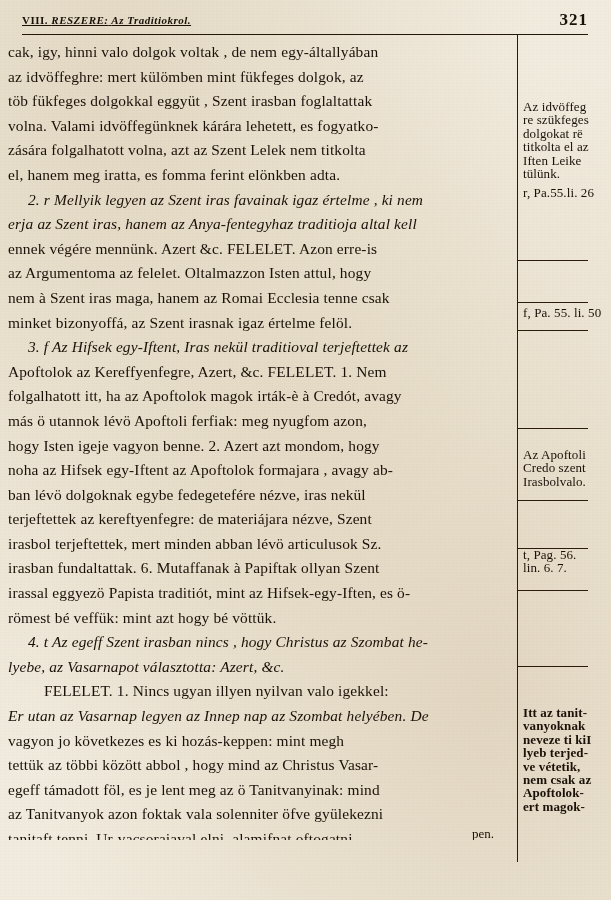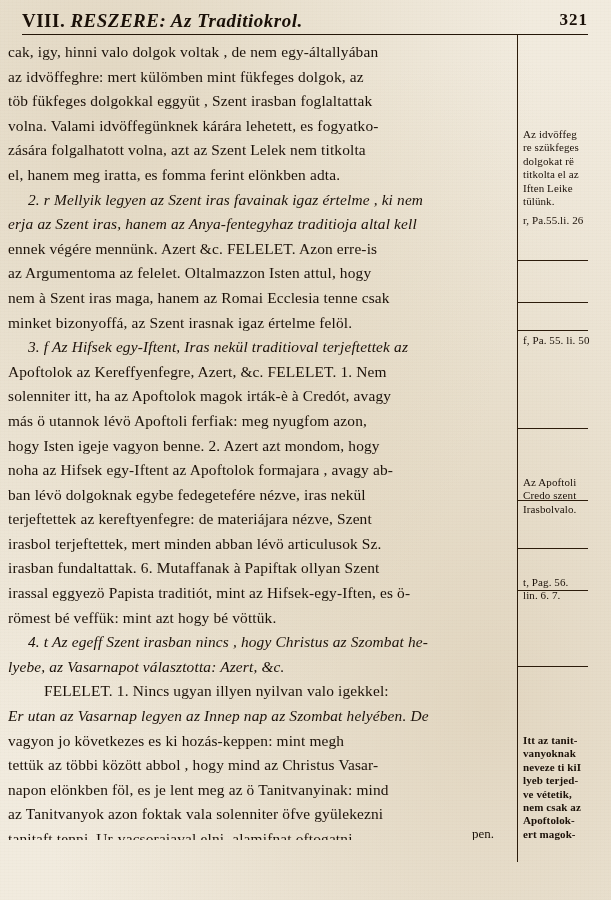--- a/index.html
+++ b/index.html
@@ -38,25 +38,26 @@
   
   #header {
     position: absolute;
     left: 22px;
     top: 10px;
     width: 566px;
     height: 26px;
   }
   .head-title {
     font-family: "Liberation Serif", serif;
-    font-size: 19px;
+    font-size: 11px;
     font-style: italic;
     font-weight: 700;
     letter-spacing: 0.5px;
     white-space: nowrap;
+    text-decoration: underline;
   }
   .head-title .roman { font-style: normal; }
   .head-pageno {
     position: absolute;
     right: 0;
     top: 0;
     font-size: 17px;
     font-weight: 700;
     letter-spacing: 1px;
   }
@@ -116,24 +117,23 @@
     position: absolute;
     left: 521px;
     top: 36px;
     width: 66px;
     height: 826px;
   }
   .note {
     position: absolute;
     left: 2px;
     width: 64px;
-    font-size: 11px;
+    font-size: 13px;
     line-height: 13.4px;
     letter-spacing: 0.1px;
-    margin-top: 28px;
   }
   .note .nl { white-space: nowrap; }
 </style>
 </head>
 <body>
 
 <div id="page">
 
   <div id="header">
     <span class="head-title"><span class="roman">VIII.</span> <span>RESZERE:</span> <span>Az Traditiokrol.</span></span>
@@ -159,37 +159,37 @@
     <div class="ln">zására folgalhatott volna, azt az Szent Lelek nem titkolta</div>
     <div class="ln">el, hanem meg iratta, es fomma ferint elönkben adta.</div>
     <div class="ln it ind1">2. r Mellyik legyen az Szent iras favainak igaz értelme , ki nem</div>
     <div class="ln it">erja az Szent iras, hanem az Anya-fentegyhaz traditioja altal kell</div>
     <div class="ln">ennek végére mennünk.  Azert &amp;c.  FELELET.  Azon erre-is</div>
     <div class="ln">az Argumentoma az felelet.  Oltalmazzon Isten attul, hogy</div>
     <div class="ln">nem à Szent iras maga, hanem az Romai Ecclesia tenne csak</div>
     <div class="ln">minket bizonyoffá, az Szent irasnak igaz értelme felöl.</div>
     <div class="ln it ind1">3. f Az Hifsek egy-Iftent,  Iras nekül traditioval terjeftettek az</div>
     <div class="ln">Apoftolok az Kereffyenfegre, Azert, &amp;c.  FELELET.  1. Nem</div>
-    <div class="ln">solenniter itt, ha az Apoftolok magok irták-è à Credót, avagy</div>
+    <div class="ln">folgalhatott itt, ha az Apoftolok magok irták-è à Credót, avagy</div>
     <div class="ln">más ö utannok lévö Apoftoli ferfiak:  meg nyugfom azon,</div>
     <div class="ln">hogy Isten igeje vagyon benne.  2. Azert azt mondom, hogy</div>
     <div class="ln">noha az Hifsek egy-Iftent  az Apoftolok formajara ,  avagy ab-</div>
     <div class="ln">ban lévö dolgoknak egybe fedegetefére nézve,  iras nekül</div>
     <div class="ln">terjeftettek az kereftyenfegre:  de materiájara nézve, Szent</div>
     <div class="ln">irasbol terjeftettek, mert minden abban lévö articulusok Sz.</div>
     <div class="ln">irasban fundaltattak.  6. Mutaffanak à Papiftak ollyan Szent</div>
     <div class="ln">irassal eggyezö Papista traditiót, mint az Hifsek-egy-Iften, es ö-</div>
     <div class="ln">römest bé veffük: mint azt hogy bé vöttük.</div>
     <div class="ln it ind1">4. t Az egeff Szent irasban nincs , hogy Christus az Szombat he-</div>
     <div class="ln it">lyebe, az Vasarnapot választotta: Azert, &amp;c.</div>
     <div class="ln ind2">FELELET. 1. Nincs ugyan illyen nyilvan valo igekkel:</div>
     <div class="ln it">Er utan az Vasarnap legyen az Innep nap az Szombat helyében.  De</div>
     <div class="ln">vagyon jo következes es ki hozás-keppen:  mint megh</div>
     <div class="ln">tettük az többi között abbol ,  hogy mind az Christus Vasar-</div>
-    <div class="ln">napon elönkben föl, es je lent meg az ö Tanitvanyinak: mind</div>
+    <div class="ln">egeff támadott föl, es je lent meg az ö Tanitvanyinak: mind</div>
     <div class="ln">az Tanitvanyok azon foktak vala solenniter öfve gyülekezni</div>
     <div class="ln">tanitaft tenni,  Ur-vacsorajaval elni,  alamifnat oftogatni,</div>
 
     <div class="catch">pen.</div>
   </div>
 
   <div id="margincol">
 
     <div class="note" style="top:64px;">
       <div class="nl">Az idvöffeg</div>

